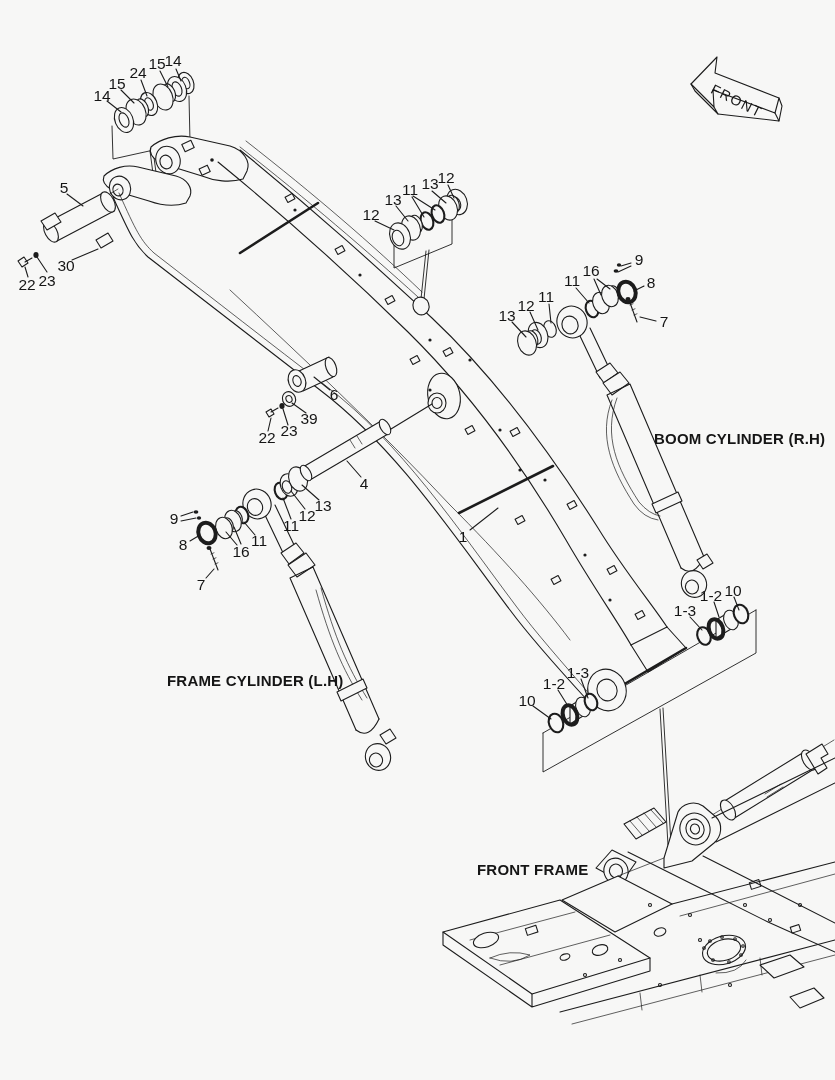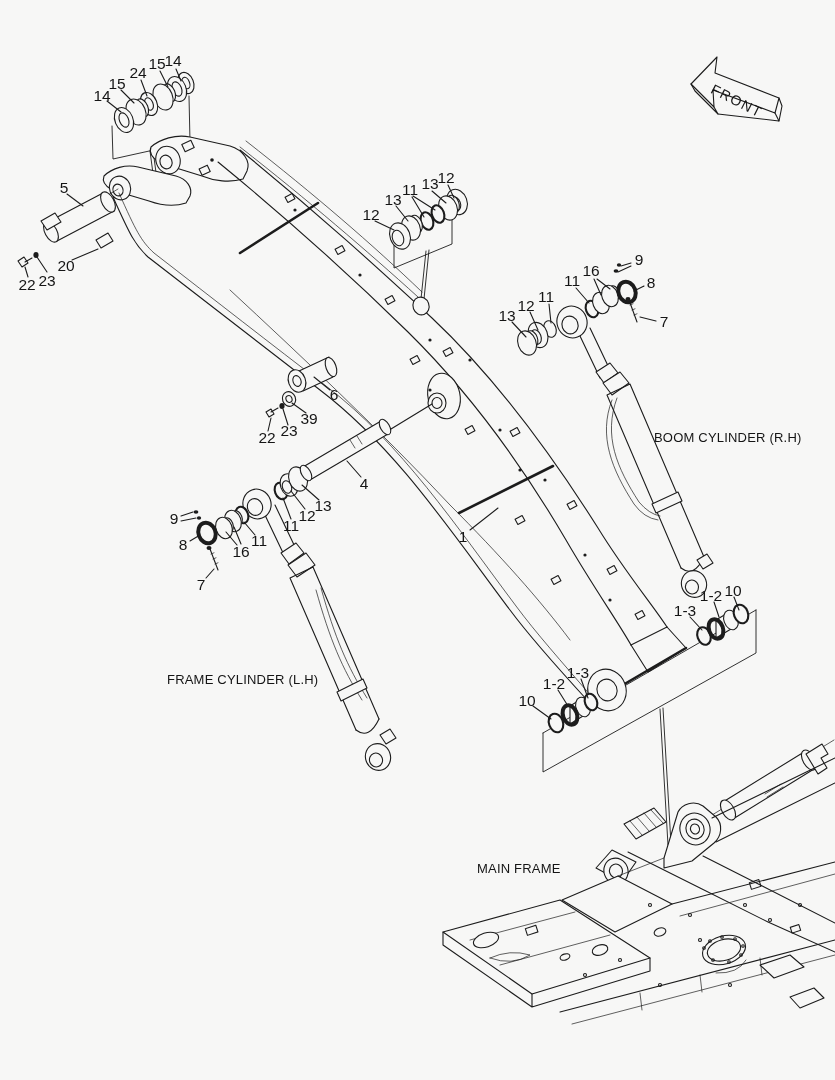--- a/index.html
+++ b/index.html
@@ -9,21 +9,21 @@
   svg *{stroke:var(--ink,#1c1c1c);fill:none;stroke-width:1.1;stroke-linecap:round;stroke-linejoin:round;}
   svg .bg{fill:var(--bg,#f7f7f6);}
   svg .th{stroke-width:2.1;}
   svg .dark{stroke-width:4;}
   svg .thick{stroke-width:2.6;}
   svg .thin{stroke-width:0.7;}
   svg .ld{stroke-width:0.9;}
   svg .fill{fill:var(--ink,#1c1c1c);stroke:none;}
   .callout{position:absolute;transform:translate(-50%,-50%);font-size:15.5px;line-height:1;
            color:#151515;white-space:nowrap;}
-  .figure-label{position:absolute;font-size:13px;letter-spacing:.2px;white-space:nowrap;}
+  .figure-label{position:absolute;font-size:15px;letter-spacing:.2px;white-space:nowrap;font-weight:bold;}
   .front-label{position:absolute;left:712px;top:80px;font-size:14px;letter-spacing:1.5px;
                transform-origin:left center;transform:rotate(27deg);}
 </style>
 </head>
 <body>
 
 <div class="stage">
 
 <svg width="835" height="1080" viewBox="0 0 835 1080">
 
@@ -368,21 +368,21 @@
   </g>
 </svg>
 
 <div class="callouts">
       <span class="callout" style="left: 102px; top: 96px;">14</span>
       <span class="callout" style="left: 117px; top: 84px;">15</span>
       <span class="callout" style="left: 138px; top: 73px;">24</span>
       <span class="callout" style="left: 157px; top: 64px;">15</span>
       <span class="callout" style="left: 173px; top: 61px;">14</span>
       <span class="callout" style="left: 64px; top: 188px;">5</span>
-      <span class="callout" style="left: 66px; top: 266px;">20</span>
+      <span class="callout" style="left: 66px; top: 266px;">30</span>
       <span class="callout" style="left: 27px; top: 285px;">22</span>
       <span class="callout" style="left: 47px; top: 281px;">23</span>
       <span class="callout" style="left: 371px; top: 215px;">12</span>
       <span class="callout" style="left: 393px; top: 200px;">13</span>
       <span class="callout" style="left: 410px; top: 190px;">11</span>
       <span class="callout" style="left: 430px; top: 184px;">13</span>
       <span class="callout" style="left: 446px; top: 178px;">12</span>
       <span class="callout" style="left: 507px; top: 316px;">13</span>
       <span class="callout" style="left: 526px; top: 306px;">12</span>
       <span class="callout" style="left: 546px; top: 297px;">11</span>
@@ -412,15 +412,15 @@
       <span class="callout" style="left: 554px; top: 684px;">1-2</span>
       <span class="callout" style="left: 578px; top: 673px;">1-3</span>
     </div>
 
 <div class="front-label">FRONT</div>
 
 <div class="figure-label" style="left:654px;top:430px;">BOOM CYLINDER (R.H)</div>
 
 <div class="figure-label" style="left:167px;top:672px;">FRAME CYLINDER (L.H)</div>
 
-<div class="figure-label" style="left:477px;top:861px;">MAIN FRAME</div>
+<div class="figure-label" style="left:477px;top:861px;">FRONT FRAME</div>
 
 </div>
 
 </body></html>

